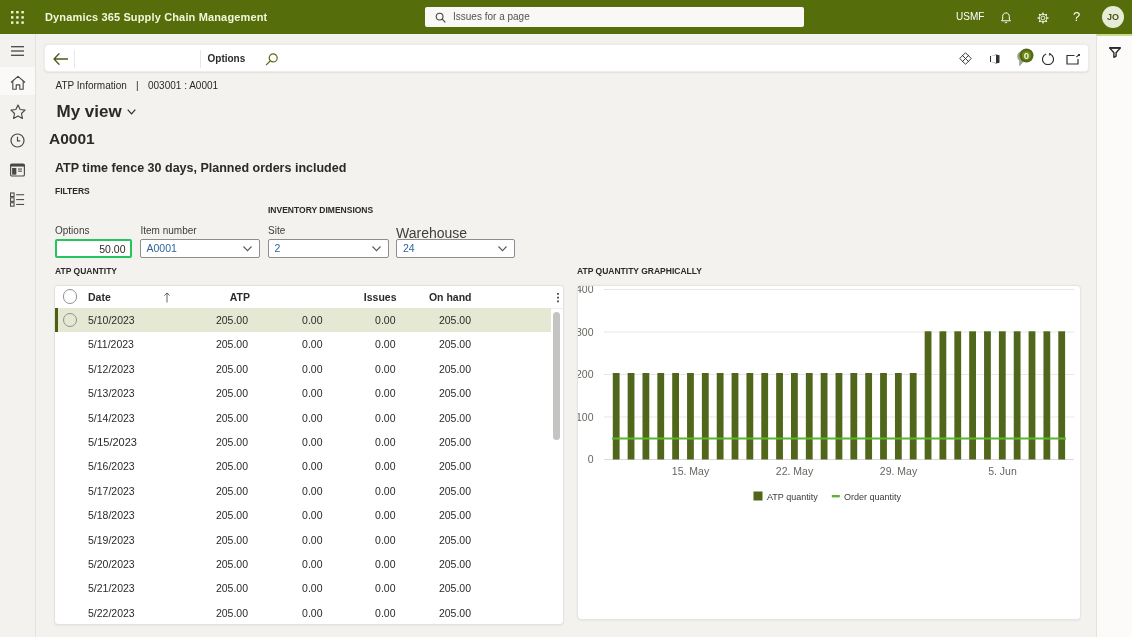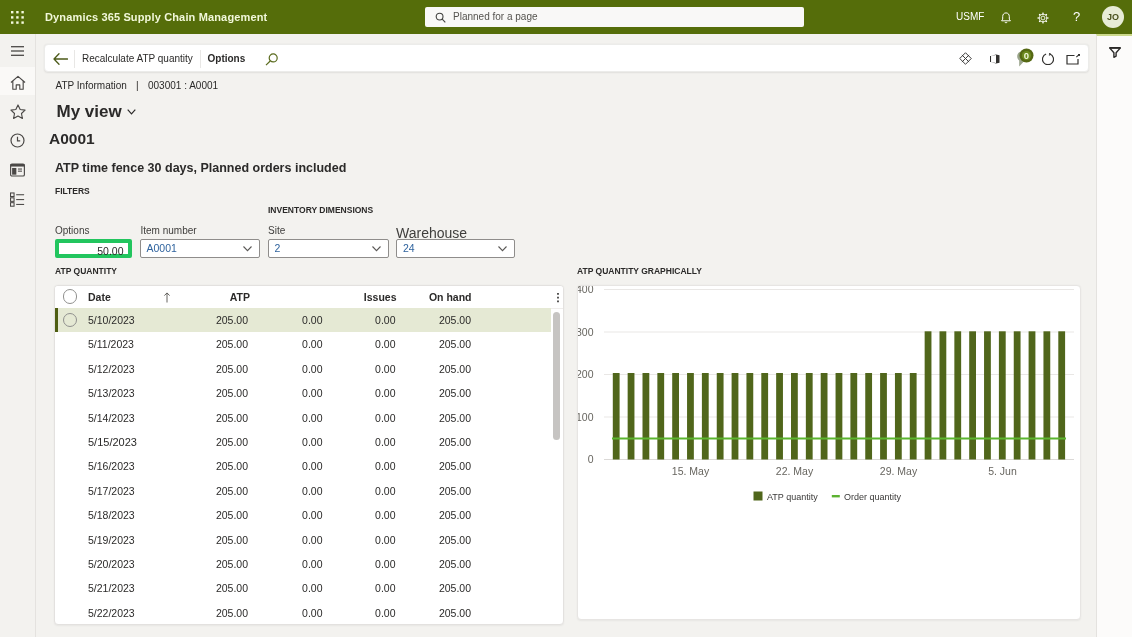--- a/index.html
+++ b/index.html
@@ -25,21 +25,21 @@
         <rect x="10.4" y="10.4" width="2.4" height="2.4"></rect>
     </g>
   </svg>
   <div class="abs" style="left:45px;top:0;height:34px;line-height:34px;font-size:11px;font-weight:700;letter-spacing:0.15px;color:#f2f8da;">Dynamics 365 Supply Chain Management</div>
 
   <div class="abs" style="left:425px;top:7px;width:379px;height:20px;background:#f9f8f7;border-radius:2px;">
     <svg class="abs" style="left:10px;top:5px;" width="11" height="11" viewBox="0 0 11 11">
       <circle cx="4.6" cy="4.6" r="3.4" fill="none" stroke="#40403e" stroke-width="1.1"></circle>
       <line x1="7.2" y1="7.2" x2="10.3" y2="10.3" stroke="#40403e" stroke-width="1.1"></line>
     </svg>
-    <div class="abs" style="left:28px;top:0;height:20px;line-height:20px;font-size:10px;color:#55534f;">Planned for a page</div>
+    <div class="abs" style="left:28px;top:0;height:20px;line-height:20px;font-size:10px;color:#55534f;">Issues for a page</div>
   </div>
   <div class="abs" style="left:956px;top:0;height:34px;line-height:34px;font-size:10px;color:#ffffff;">USMF</div>
 
   <svg class="abs" style="left:1000px;top:12px;" width="12" height="13" viewBox="0 0 12 13">
     <path d="M6 0.9 C3.9 0.9 2.7 2.5 2.7 4.5 L2.7 7.2 L1.6 8.8 L10.4 8.8 L9.3 7.2 L9.3 4.5 C9.3 2.5 8.1 0.9 6 0.9 Z" fill="none" stroke="#ffffff" stroke-width="1" stroke-linejoin="round"></path>
     <path d="M4.8 10 A1.3 1.3 0 0 0 7.2 10" fill="none" stroke="#ffffff" stroke-width="1"></path>
   </svg>
 
   <svg class="abs" style="left:1036px;top:12px;" width="13" height="13" viewBox="0 0 16 16">
     <g fill="#ffffff">
@@ -103,21 +103,20 @@
     <path d="M0.6 0.9 L4.9 5.7 L4.9 10.3 L7.1 9.2 L7.1 5.7 L11.4 0.9 Z" fill="none" stroke="#2b2a29" stroke-width="1.4" stroke-linejoin="round"></path>
   </svg>
 </div>
 
 <div class="abs" style="left:44px;top:43.5px;width:1045px;height:28px;background:#ffffff;border-radius:4px;border:1px solid #ececea;box-shadow:0 0.6px 1.8px rgba(0,0,0,0.08);">
 
   <svg class="abs" style="left:8px;top:8px;" width="15" height="12" viewBox="0 0 15 12">
     <path d="M6 0.8 L1 6 L6 11.2 M1 6 L14.5 6" fill="none" stroke="#4c5a19" stroke-width="1.3" stroke-linejoin="round" stroke-linecap="round"></path>
   </svg>
   <div class="abs" style="left:28.5px;top:5px;width:1px;height:18px;background:#e8e7e5;"></div>
-  <div class="abs" style="left:37px;top:0;height:28px;line-height:28px;font-size:10px;color:#2b2a29;">Recalculate ATP quantity</div>
   <div class="abs" style="left:154.5px;top:5px;width:1px;height:18px;background:#e8e7e5;"></div>
   <div class="abs" style="left:162.5px;top:0;height:28px;line-height:28px;font-size:10px;font-weight:700;color:#2b2a29;">Options</div>
 
   <svg class="abs" style="left:220px;top:8.5px;" width="14" height="13" viewBox="0 0 14 13">
     <circle cx="8.2" cy="4.9" r="4" fill="none" stroke="#5a6b1e" stroke-width="1.2"></circle>
     <line x1="5.2" y1="8" x2="1" y2="12.2" stroke="#5a6b1e" stroke-width="1.2"></line>
   </svg>
 
   <svg class="abs" style="left:914px;top:7px;" width="13" height="13" viewBox="0 0 14 14">
     <g fill="none" stroke="#3b3a39" stroke-width="1">
@@ -161,21 +160,21 @@
 <div class="abs" style="left:49px;top:130px;font-size:15.5px;font-weight:700;color:#2b2a29;">A0001</div>
 <div class="abs" style="left:55px;top:161px;font-size:12.5px;font-weight:700;color:#2b2a29;">ATP time fence 30 days, Planned orders included</div>
 <div class="abs" style="left:55px;top:186px;font-size:8.5px;font-weight:700;color:#2b2a29;">FILTERS</div>
 <div class="abs" style="left:268px;top:205px;font-size:8.5px;font-weight:700;color:#2b2a29;">INVENTORY DIMENSIONS</div>
 
 <div class="abs" style="left:55px;top:225px;font-size:10px;color:#3f3e3c;">Options</div>
 <div class="abs" style="left:140.5px;top:225px;font-size:10px;color:#3f3e3c;">Item number</div>
 <div class="abs" style="left:268px;top:225px;font-size:10px;color:#3f3e3c;">Site</div>
 <div class="abs" style="left:396px;top:225px;font-size:14px;color:#3f3e3c;">Warehouse</div>
 
-<div class="abs" style="left:55px;top:239px;width:77px;height:19px;background:#fff;border:4px solid #22c55e;border-radius:2px;">
+<div class="abs" style="left:55px;top:239px;width:77px;height:19px;background:#fff;border:2px solid #22c55e;border-radius:2px;">
   <div class="abs" style="right:4.5px;top:0;height:17px;line-height:17px;font-size:10.5px;color:#2b2a29;">50.00</div>
 </div>
 <div class="abs" style="left:139.5px;top:239px;width:120px;height:19px;background:#fff;border:1px solid #8f8d8b;border-radius:2px;">
   <div class="abs" style="left:6px;top:0;height:17px;line-height:17px;font-size:10.5px;color:#2f639e;">A0001</div>
   <svg class="abs" style="right:7px;top:6px;" width="9" height="6" viewBox="0 0 9 6">
       <path d="M0.5 0.5 L4.5 4.6 L8.5 0.5" fill="none" stroke="#5a5856" stroke-width="1.1"></path>
     </svg>
 </div>
 <div class="abs" style="left:267.5px;top:239px;width:121px;height:19px;background:#fff;border:1px solid #8f8d8b;border-radius:2px;">
   <div class="abs" style="left:6px;top:0;height:17px;line-height:17px;font-size:10.5px;color:#2f639e;">2</div>

